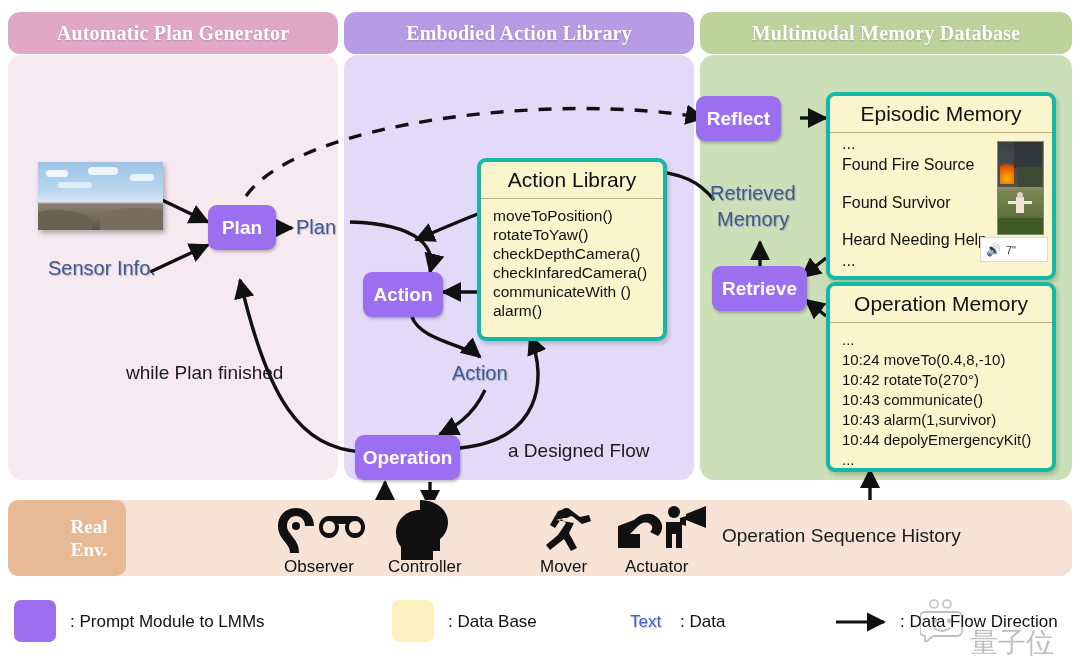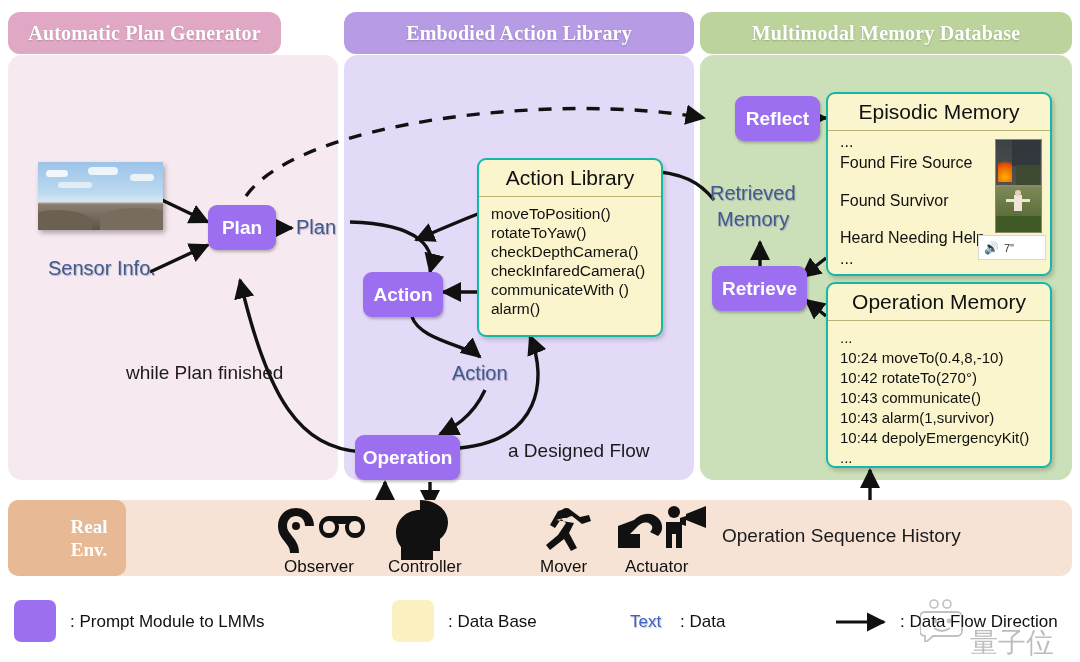--- a/index.html
+++ b/index.html
@@ -14,21 +14,21 @@
       text-shadow:0 1px 2px rgba(0,0,0,.18);}
 
   .node{position:absolute;border-radius:9px;background:#9b6ff0;display:flex;
       align-items:center;justify-content:center;color:#fff;font-weight:bold;
       font-size:19px;box-shadow:1px 2px 3px rgba(0,0,0,.25);}
 
   .datatext{position:absolute;color:#42598c;font-size:20px;white-space:pre;
       text-shadow:1px 1px 1px rgba(120,130,160,.55);}
   .blacktext{position:absolute;color:#1b1b1b;font-size:19px;white-space:pre;}
 
-  .card{position:absolute;background:#faf5cd;border:2px solid #14b8a6;border-radius:9px;
+  .card{position:absolute;background:#faf5cd;border:4px solid #14b8a6;border-radius:9px;
       box-shadow:2px 3px 4px rgba(0,0,0,.18);overflow:hidden;}
   .card-title{height:36px;display:flex;align-items:center;justify-content:center;
       font-size:21px;color:#111;border-bottom:1px solid #b9b273;}
   .card-body{padding:7px 10px 4px 12px;font-size:15.5px;color:#111;line-height:19px;}
   .card-body div{white-space:pre;}
 
   .mem-row{display:flex;align-items:center;justify-content:space-between;}
   .mem-line{font-size:16px;line-height:27px;color:#111;white-space:pre;}
 
   .thumb{width:45px;height:45px;background-size:cover;border:1px solid #8a8a6a;}
@@ -50,21 +50,21 @@
 </style>
 </head>
 <body>
 
 <div id="root">
 
   <div class="panel" style="left:8px;top:55px;width:330px;height:425px;background:#f7e9f0;"></div>
   <div class="panel" style="left:344px;top:55px;width:350px;height:425px;background:#e3daf7;"></div>
   <div class="panel" style="left:700px;top:55px;width:372px;height:425px;background:#cbdfb8;"></div>
 
-  <div class="panel-header" style="left:8px;top:12px;width:273px;height:42px;background:#e0a8c4;align-items:center;">
+  <div class="panel-header" style="left:8px;top:12px;width:330px;height:42px;background:#e0a8c4;align-items:center;">
     <span>Automatic Plan Generator</span>
   </div>
   <div class="panel-header" style="left:344px;top:12px;width:350px;height:42px;background:#b79be4;">
     <span>Embodied Action Library</span>
   </div>
   <div class="panel-header" style="left:700px;top:12px;width:372px;height:42px;background:#bcd39c;">
     <span>Multimodal Memory Database</span>
   </div>
 
   <svg class="layer" viewBox="0 0 1080 662">
@@ -130,21 +130,21 @@
 
   <div class="node" style="left:208px;top:205px;width:68px;height:45px;">
     <span>Plan</span>
   </div>
   <div class="node" style="left:363px;top:272px;width:80px;height:45px;">
     <span>Action</span>
   </div>
   <div class="node" style="left:355px;top:435px;width:105px;height:45px;">
     <span>Operation</span>
   </div>
-  <div class="node" style="left:696px;top:96px;width:85px;height:45px;margin-left:39px;">
+  <div class="node" style="left:696px;top:96px;width:85px;height:45px;">
     <span>Reflect</span>
   </div>
   <div class="node" style="left:712px;top:266px;width:95px;height:45px;">
     <span>Retrieve</span>
   </div>
 
   <span class="datatext" style="left:48px;top:257px;">Sensor Info.</span>
   <span class="datatext" style="left:296px;top:216px;">Plan</span>
   <span class="datatext" style="left:452px;top:362px;">Action</span>
   <span class="datatext" style="left:710px;top:182px;">Retrieved</span>

